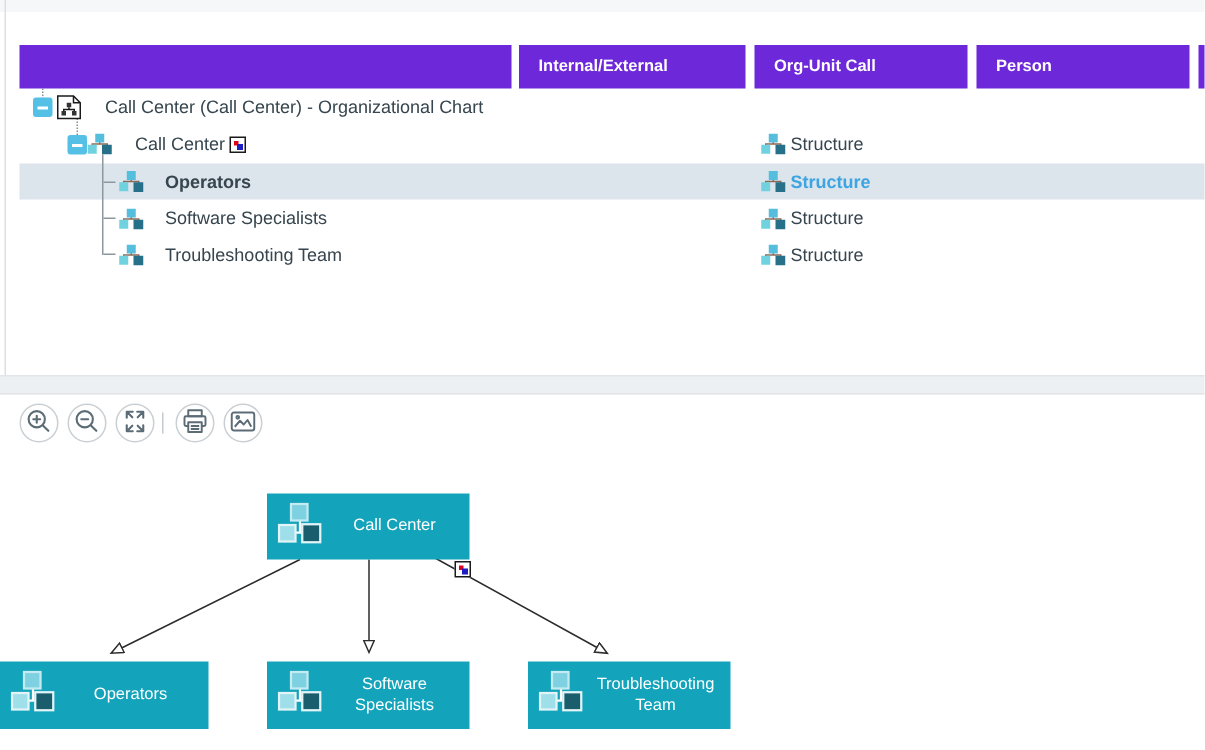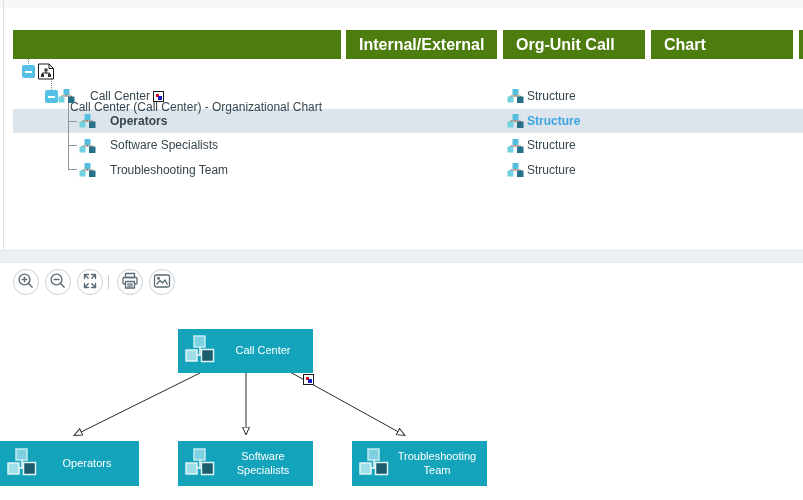--- a/index.html
+++ b/index.html
@@ -9,22 +9,22 @@
     font-family:"Liberation Sans", sans-serif; position:relative;
   }
   .app { position:relative; width:803px; height:500px; }
 
   
   .top-strip { position:absolute; left:0; top:0; width:803px; height:8px; background:#f6f7f8; }
   .left-rule { position:absolute; left:3px; top:0; width:1px; height:250px; background:#dcdfe2; }
 
   
   .hdr-seg {
-    position:absolute; top:30px; height:29px; background:#4d7c0f;
-    color:#fff; font-size:16px; font-weight:bold; line-height:29px;
+    position:absolute; top:30px; height:29px; background:#6d28d9;
+    color:#fff; font-size:11px; font-weight:bold; line-height:29px;
     padding-left:13px; white-space:nowrap; overflow:hidden;
   }
   .hs-tree   { left:13px;  width:328px; }
   .hs-ie     { left:346px; width:151px; }
   .hs-out    { left:503px; width:142px; }
   .hs-person { left:651px; width:142px; }
   .hs-sliver { left:799px; width:4px; padding:0; }
 
   
   .sel-band { position:absolute; left:13px; top:109px; width:790px; height:24px; background:#dce4ec; }
@@ -92,21 +92,21 @@
     <div class="left-rule"></div>
 
     <div class="hdr-seg hs-tree"></div>
     <div class="hdr-seg hs-ie">
       <span>Internal/External</span>
     </div>
     <div class="hdr-seg hs-out">
       <span>Org-Unit Call</span>
     </div>
     <div class="hdr-seg hs-person">
-      <span>Chart</span>
+      <span>Person</span>
     </div>
     <div class="hdr-seg hs-sliver"></div>
 
     <div class="sel-band"></div>
 
     <div class="dotline" style="left:28px; top:59px; height:7px;"></div>
     <div class="dotline" style="left:51px; top:79px; height:11px;"></div>
     <div class="treeline-v"></div>
     <div class="treeline-h" style="top:121px;"></div>
     <div class="treeline-h" style="top:145px;"></div>
@@ -116,21 +116,21 @@
     <span class="icon-abs" style="left:37px; top:63px;">
       <svg width="18" height="17" viewBox="0 0 18 17">
         <path d="M1.5 1 H12 L16.5 5.5 V16 H1.5 Z" fill="#fff" stroke="#1a1a1a" stroke-width="1"></path>
         <path d="M12 1 V5.5 H16.5" fill="none" stroke="#1a1a1a" stroke-width="1"></path>
         <path d="M9 8.5 V10 M5.5 11 V10 H12.5 V11" fill="none" stroke="#1a1a1a" stroke-width="1"></path>
         <rect x="7.5" y="5.5" width="3" height="3" fill="#333"></rect>
         <rect x="4" y="11" width="3" height="3" fill="#333"></rect>
         <rect x="11" y="11" width="3" height="3" fill="#333"></rect>
       </svg>
     </span>
-    <span class="tree-label" style="left:70px; top:59px;margin-top:36px;">Call Center (Call Center) - Organizational Chart</span>
+    <span class="tree-label" style="left:70px; top:59px;">Call Center (Call Center) - Organizational Chart</span>
 
     <div class="toggle" style="left:45px; top:90px;"></div>
     <span class="icon-abs" style="left:58px; top:89px;">
       <svg width="17" height="14" viewBox="0 0 17 14">
         <path d="M8.5 4 V7 M3.5 9 V7 H13.5 V9" fill="none" stroke="#8a6a58" stroke-width="1"></path>
         <rect x="5.5" y="0" width="6" height="6" fill="#55bedd"></rect>
         <rect x="0.5" y="7.5" width="6" height="6" fill="#6fd2de"></rect>
         <rect x="10" y="7.5" width="6.5" height="6.5" fill="#27708a"></rect>
       </svg>
     </span>

